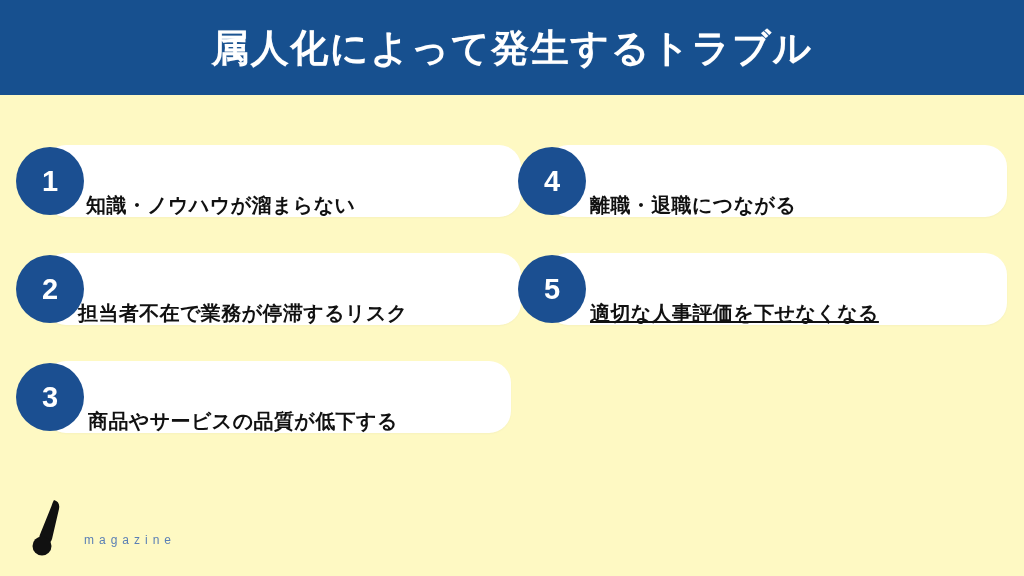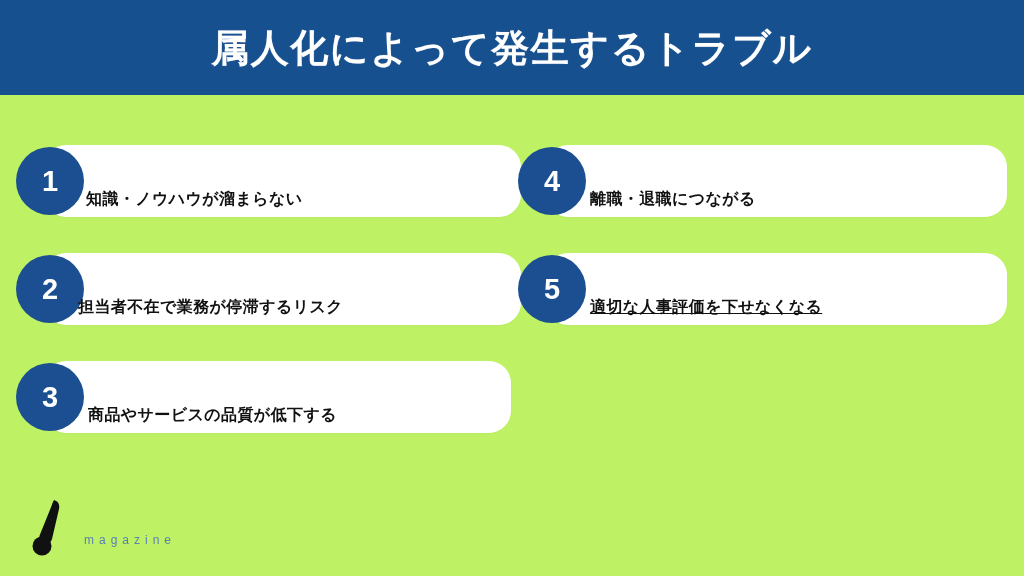--- a/index.html
+++ b/index.html
@@ -10,21 +10,21 @@
     width: 1024px;
     height: 576px;
     overflow: hidden;
     background: #eacdb4;
     font-family: "Liberation Sans", "DejaVu Sans", sans-serif;
   }
   .slide {
     position: relative;
     width: 1024px;
     height: 576px;
-    background: #bef264;
+    background: #fef9c3;
   }
 
   
   .header {
     position: absolute;
     left: 0;
     top: 0;
     width: 1024px;
     height: 95px;
     background: #17508f;
@@ -75,26 +75,26 @@
     display: flex;
     align-items: center;
     justify-content: center;
     font-size: 29px;
     font-weight: 700;
     line-height: 1;
     z-index: 2;
   }
   .item .label {
     position: absolute;
-    top: 8px;
+    top: 14px;
     height: 92px;
     display: flex;
     align-items: center;
     color: #111111;
-    font-size: 16px;
+    font-size: 20px;
     font-weight: 700;
     letter-spacing: 0.4px;
     white-space: nowrap;
     z-index: 3;
   }
 
   
   .col-left  { left: 16px; }
   .col-right { left: 518px; }
   .row-1 { top: 50px; }

